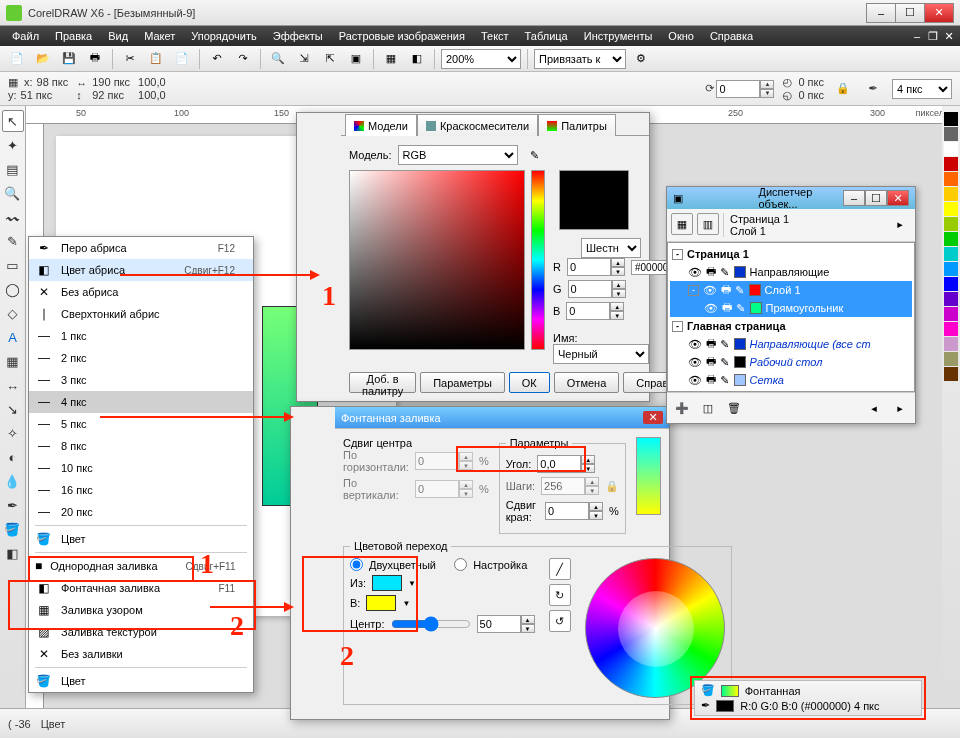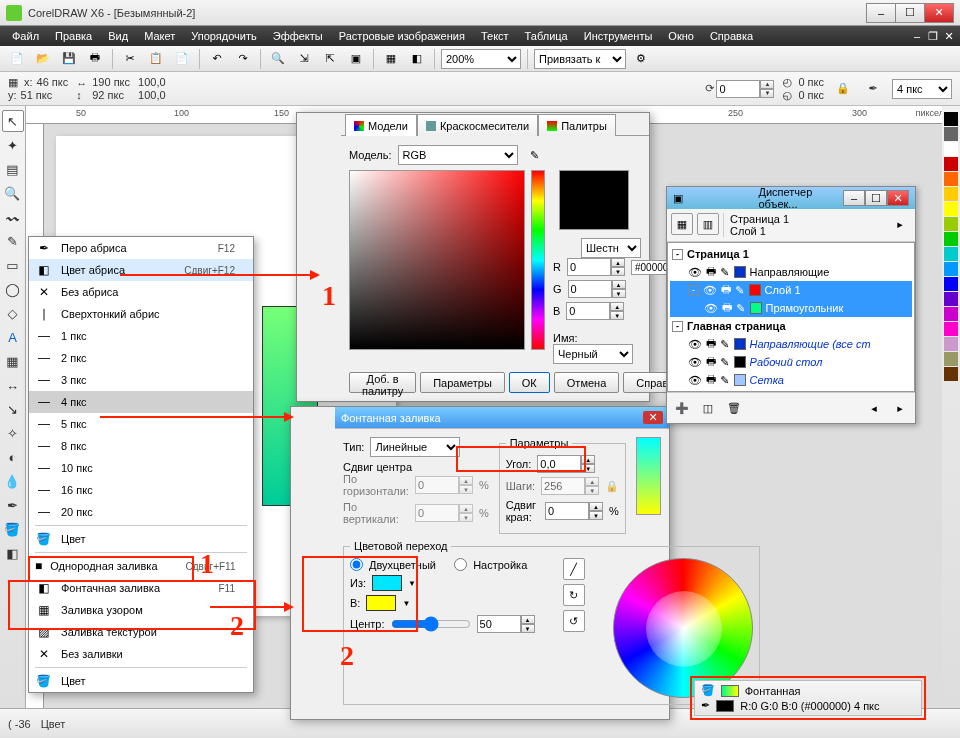--- a/index.html
+++ b/index.html
@@ -103,21 +103,21 @@
 .tree .row .link { color:#03c; font-style:italic; }
 
 fieldset { border:1px solid #bbb; padding:6px; margin-bottom:6px; }
 legend { padding:0 4px; font-size:11px; }
 </style>
 </head>
 <body>
 
 <div class="titlebar">
   <div class="icon"></div>
-  <div class="title">CorelDRAW X6 - [Безымянный-2]</div>
+  <div class="title">CorelDRAW X6 - [Безымянный-9]</div>
   <div class="win-btns">
     <div class="win-btn">–</div>
     <div class="win-btn">☐</div>
     <div class="win-btn win-close">✕</div>
   </div>
 </div>
 
 <div class="menubar">
   <span class="item">Файл</span>
   <span class="item">Правка</span>
@@ -163,21 +163,21 @@
   <div class="sep"></div>
   <select class="combo" style="width:92px"><option>Привязать к</option></select>
   <div class="tbtn">⚙</div>
 </div>
 
 <div class="propbar">
   <div class="propgrp">
     <div>
         <span class="lil-icon">▦</span>
         <span>x:</span>
-        <span>46 пкс</span>
+        <span>98 пкс</span>
       </div>
     <div>
         <span>y:</span>
         <span>51 пкс</span>
       </div>
   </div>
   <div class="propgrp">
     <div>
         <span class="lil-icon">↔</span>
         <span>190 пкс</span>
@@ -240,21 +240,21 @@
     <div class="tool">✒</div>
     <div class="tool">🪣</div>
     <div class="tool">◧</div>
   </div>
   <div class="canvas-col">
     <div class="ruler-h">
       <span style="left:50px">50</span>
       <span style="left:148px">100</span>
       <span style="left:248px">150</span>
       <span style="left:702px">250</span>
-      <span style="left:826px">300</span>
+      <span style="left:844px">300</span>
       <span style="right:6px">пикселей</span>
     </div>
     <div class="ruler-v"></div>
     <div class="page"></div>
     <div class="rect-obj"></div>
   </div>
 </div>
 
 <div class="color-dock" id="palette-dock">
     <div class="swatch" style="background: rgb(0, 0, 0);"></div>
@@ -426,21 +426,21 @@
             <div class="spin">
               <input value="0" style="">
               <div class="arr">
                 <div>▲</div>
                 <div>▼</div>
               </div>
             </div>
           </div>
         <div style="height:8px"></div>
         <div>Имя:</div>
-        <select class="combo" style="width:80px"><option>Черный</option></select>
+        <select class="combo" style="width:96px"><option>Черный</option></select>
       </div>
     </div>
     <div style="height:8px"></div>
     <div style="display:flex; gap:4px; justify-content:flex-start">
       <button class="btn">Доб. в палитру</button>
       <button class="btn">Параметры</button>
       <button class="btn" style="border-color:#06c">ОК</button>
       <button class="btn">Отмена</button>
       <button class="btn">Справка</button>
     </div>
@@ -448,24 +448,20 @@
 </div>
 
 <div class="dlg" style="left:290px; top:406px; width:380px;">
   <div class="dlg-title blue">
     <span>Фонтанная заливка</span>
     <div style="width:20px;text-align:center;background:#c33;color:#fff;border-radius:2px">✕</div>
   </div>
   <div class="dlg-body">
     <div style="display:flex; gap:10px;">
       <div style="flex:1">
-        <div class="field">
-            <span>Тип:</span>
-            <select class="combo" style="width:90px"><option>Линейные</option></select>
-          </div>
         <div>Сдвиг центра</div>
         <div class="field" style="opacity:.5">
             <span>По горизонтали:</span>
             <div class="spin">
               <input value="0" style="">
               <div class="arr">
                 <div>▲</div>
                 <div>▼</div>
               </div>
             </div>
@@ -515,21 +511,21 @@
                 <div>▼</div>
               </div>
             </div>
             <span>%</span>
           </div>
       </fieldset>
       <div class="grad-preview"></div>
     </div>
     <fieldset>
       <legend>Цветовой переход</legend>
-      <div style="display:flex; gap:28px">
+      <div style="display:flex; gap:14px">
         <div>
           <div class="field"><input type="radio" checked="" style=""><span>Двухцветный</span>&nbsp;&nbsp;<input type="radio" style=""><span>Настройка</span></div>
           <div class="field">
               <span>Из:</span>
               <span style="width: 30px; height: 16px; border: 1px solid rgb(51, 51, 51); display: inline-block; background: rgb(0, 230, 255);" id="from-sw"></span>
               <span style="font-size:8px">▼</span>
             </div>
           <div class="field">
               <span>В:</span>
               <span style="width: 30px; height: 16px; border: 1px solid rgb(51, 51, 51); display: inline-block; background: rgb(255, 255, 0);" id="to-sw"></span>

